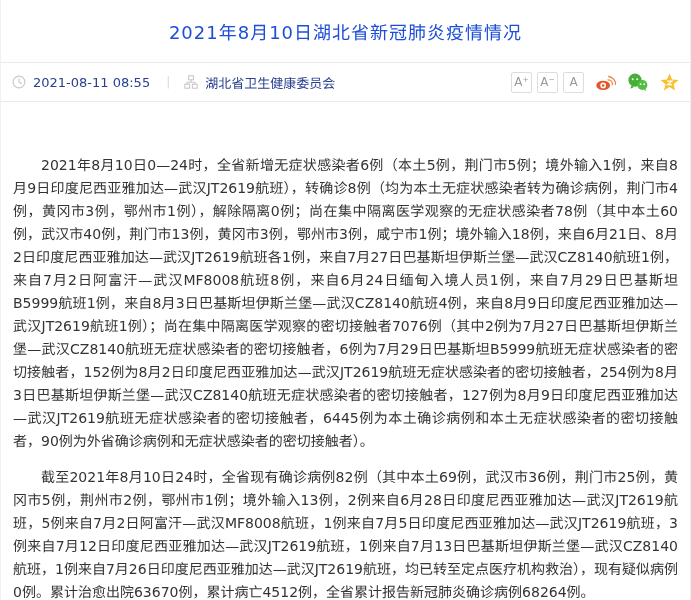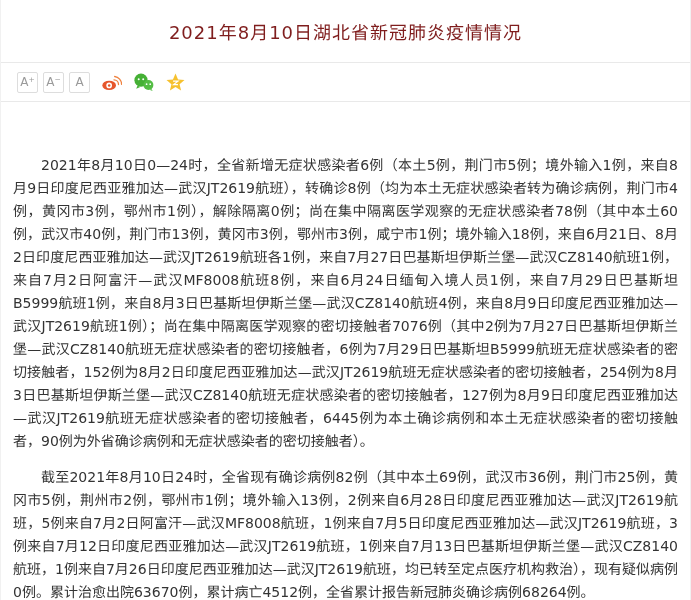--- a/index.html
+++ b/index.html
@@ -4,21 +4,21 @@
 <style>
   html,body{margin:0;padding:0;background:#fff;}
   body{font-family:"DejaVu Sans","Liberation Sans",sans-serif;}
   .page{
     position:relative;width:691px;height:600px;margin:0 auto;background:#fff;
     border-left:1px solid #f1f1f1;border-right:1px solid #f1f1f1;
     box-sizing:border-box;overflow:hidden;
   }
   .title-bar{height:62px;display:flex;align-items:center;justify-content:center;}
   .page-title{
-    margin:0;font-size:18px;font-weight:400;color:#7f1d1d;
+    margin:0;font-size:18px;font-weight:400;color:#1d4ed8;
     letter-spacing:1px;
   }
   .meta-bar{
     height:40px;border-top:1px solid #e9e9e9;border-bottom:1px solid #e9e9e9;
     display:flex;align-items:center;justify-content:space-between;
     padding:0 11px;box-sizing:border-box;
   }
   .meta-left{display:flex;align-items:center;font-size:13px;color:#28418e;}
   .meta-left .icon{display:inline-flex;margin-right:7px;}
   .meta-sep{color:#d9d9d9;margin:0 14px 0 16px;font-size:12px;}
@@ -43,20 +43,39 @@
 </head>
 <body>
 
 <div class="page">
 
   <div class="title-bar">
     <h1 class="page-title">2021年8月10日湖北省新冠肺炎疫情情况</h1>
   </div>
 
   <div class="meta-bar">
+    <div class="meta-left">
+      <span class="icon">
+        <svg width="14" height="14" viewBox="0 0 14 14">
+          <circle cx="7" cy="7" r="5.9" fill="none" stroke="#c9c9c9" stroke-width="1.2"></circle>
+          <path d="M7 3.8V7.2l2.4 1.4" fill="none" stroke="#c9c9c9" stroke-width="1.2" stroke-linecap="round"></path>
+        </svg>
+      </span>
+      <span>2021-08-11 08:55</span>
+      <span class="meta-sep">|</span>
+      <span class="icon">
+        <svg width="14" height="14" viewBox="0 0 14 14">
+          <rect x="4.6" y="0.8" width="4.8" height="4" fill="none" stroke="#c9c9c9" stroke-width="1.1"></rect>
+          <path d="M7 4.8v2.4M3.2 9.2V7.2h7.6v2" fill="none" stroke="#c9c9c9" stroke-width="1.1"></path>
+          <rect x="0.8" y="9.2" width="4.8" height="4" fill="none" stroke="#c9c9c9" stroke-width="1.1"></rect>
+          <rect x="8.4" y="9.2" width="4.8" height="4" fill="none" stroke="#c9c9c9" stroke-width="1.1"></rect>
+        </svg>
+      </span>
+      <span>湖北省卫生健康委员会</span>
+    </div>
 
     <div class="meta-right">
       <button class="fs-btn">A⁺</button>
       <button class="fs-btn">A⁻</button>
       <button class="fs-btn">A</button>
 
       <button class="share-btn" title="">
         <span style="display:inline-flex">
           <svg width="20" height="17" viewBox="0 0 24 19">
             <ellipse cx="8.6" cy="13" rx="8.2" ry="5.6" fill="#e6562c"></ellipse>

